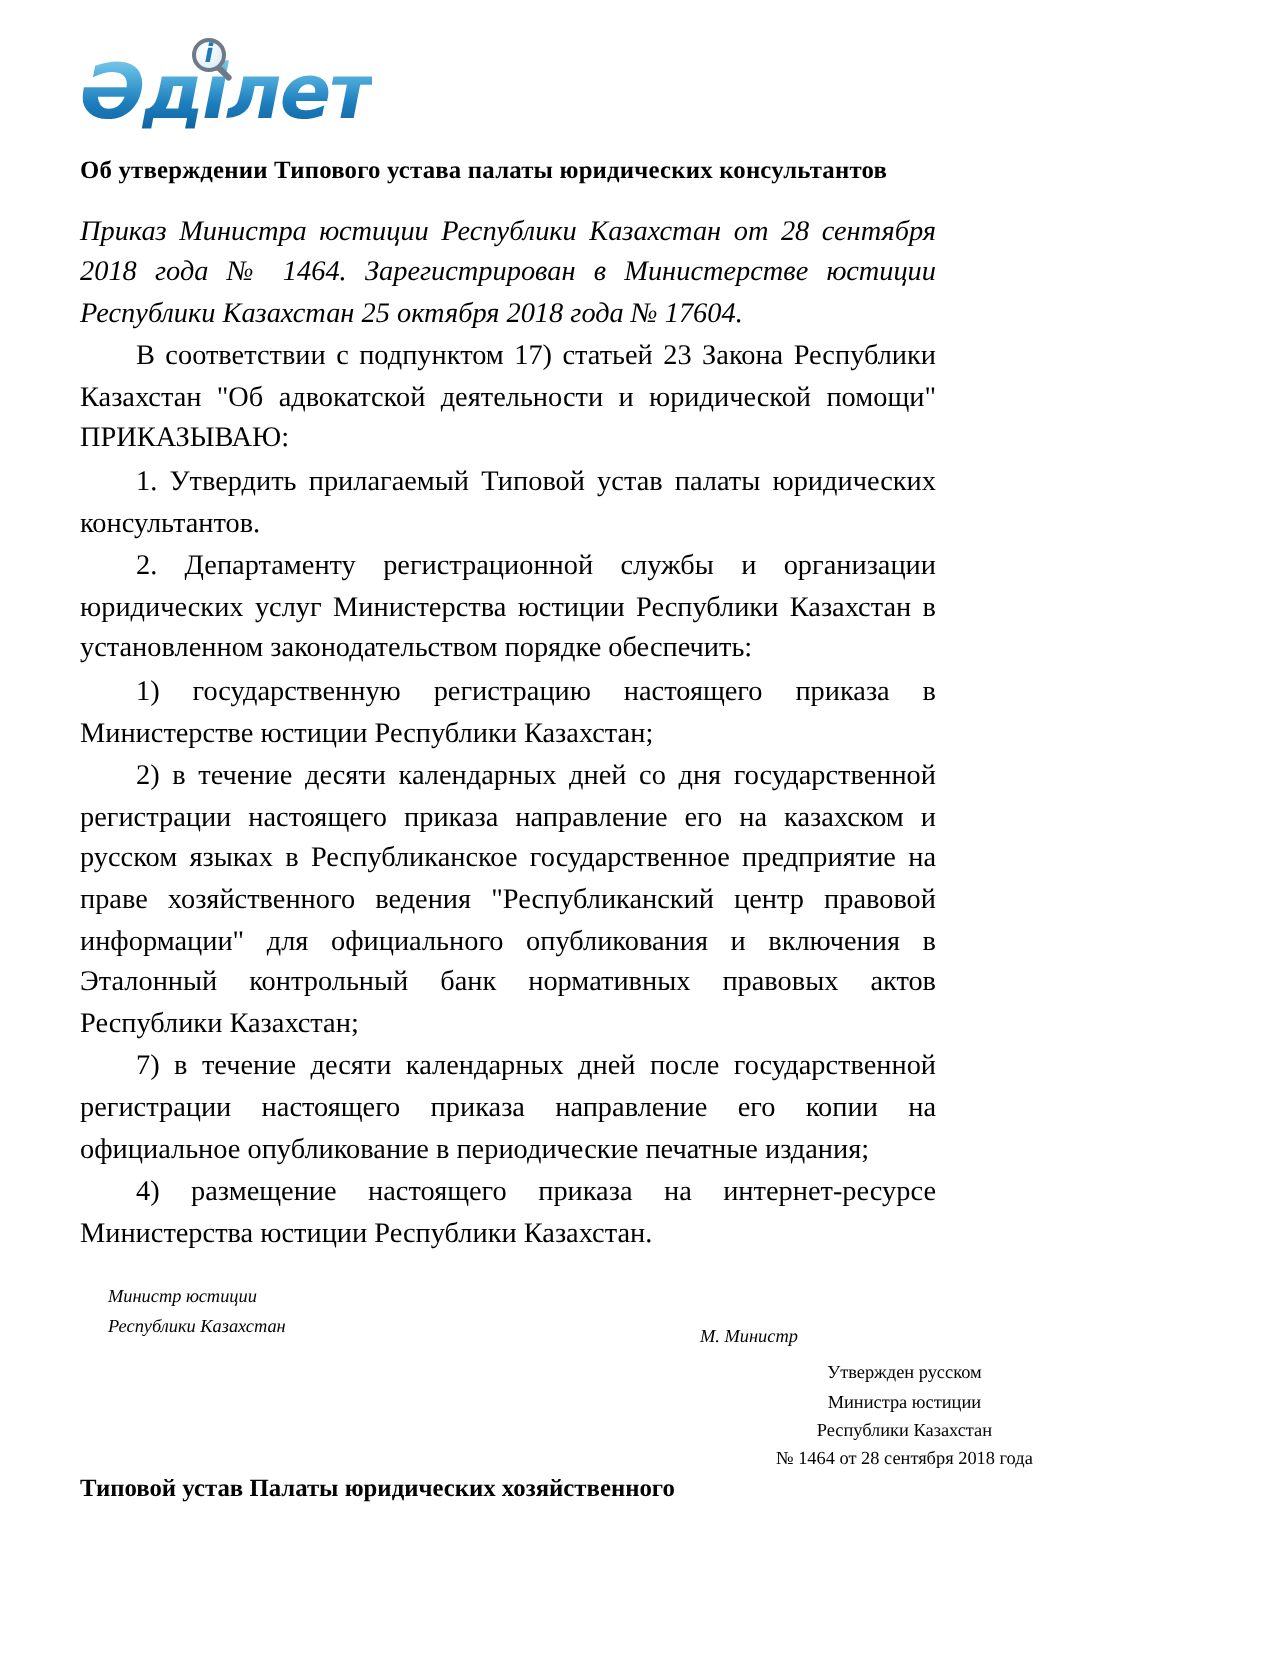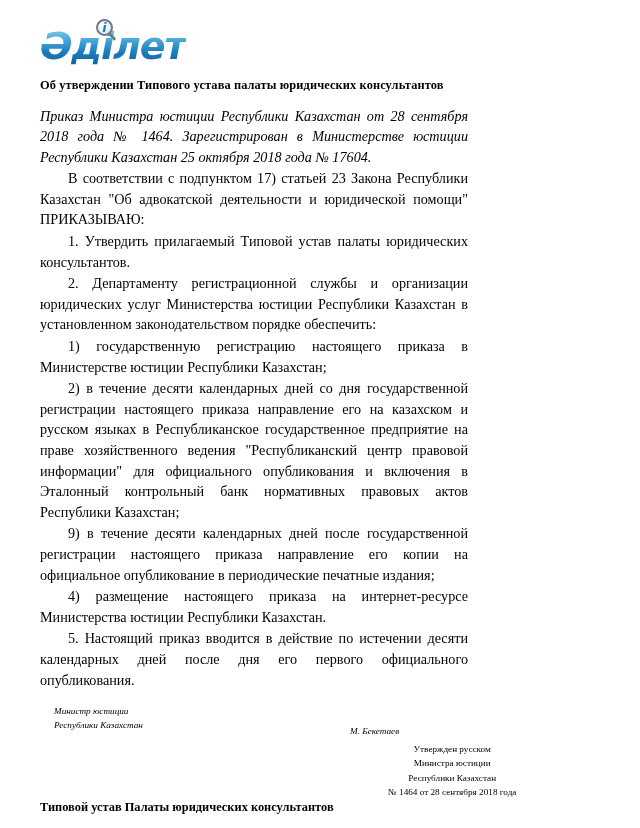--- a/index.html
+++ b/index.html
@@ -190,33 +190,32 @@
 
   <div class="doc-title">Об утверждении Типового устава палаты юридических консультантов</div>
 
   <p class="para noindent">Приказ Министра юстиции Республики Казахстан от 28 сентября 2018 года № 1464. Зарегистрирован в Министерстве юстиции Республики Казахстан 25 октября 2018 года № 17604.</p>
 
   <p class="para indent">В соответствии с подпунктом 17) статьей 23 Закона Республики Казахстан "Об адвокатской деятельности и юридической помощи" ПРИКАЗЫВАЮ:</p>
   <p class="para indent">1. Утвердить прилагаемый Типовой устав палаты юридических консультантов.</p>
   <p class="para indent">2. Департаменту регистрационной службы и организации юридических услуг Министерства юстиции Республики Казахстан в установленном законодательством порядке обеспечить:</p>
   <p class="para indent">1) государственную регистрацию настоящего приказа в Министерстве юстиции Республики Казахстан;</p>
   <p class="para indent">2) в течение десяти календарных дней со дня государственной регистрации настоящего приказа направление его на казахском и русском языках в Республиканское государственное предприятие на праве хозяйственного ведения "Республиканский центр правовой информации" для официального опубликования и включения в Эталонный контрольный банк нормативных правовых актов Республики Казахстан;</p>
-  <p class="para indent">9) в течение десяти календарных дней после государственной регистрации настоящего приказа направление его копии на официальное опубликование в периодические печатные издания;</p>
+  <p class="para indent">7) в течение десяти календарных дней после государственной регистрации настоящего приказа направление его копии на официальное опубликование в периодические печатные издания;</p>
   <p class="para indent">4) размещение настоящего приказа на интернет-ресурсе Министерства юстиции Республики Казахстан.</p>
-  <p class="para indent">5. Настоящий приказ вводится в действие по истечении десяти календарных дней после дня его первого официального опубликования.</p>
 
   <div class="sig-block">
     <div class="sig-left">
       <div>Министр юстиции</div>
       <div>Республики Казахстан</div>
     </div>
-    <div class="sig-name">М. Бекетаев</div>
+    <div class="sig-name">М. Министр</div>
     <div class="sig-approved">
       <div>Утвержден русском</div>
       <div>Министра юстиции</div>
       <div>Республики Казахстан</div>
       <div>№ 1464 от 28 сентября 2018 года</div>
     </div>
   </div>
 
-  <div class="section-title">Типовой устав Палаты юридических консультантов</div>
+  <div class="section-title">Типовой устав Палаты юридических хозяйственного</div>
 
 </div>
 
 </body></html>

